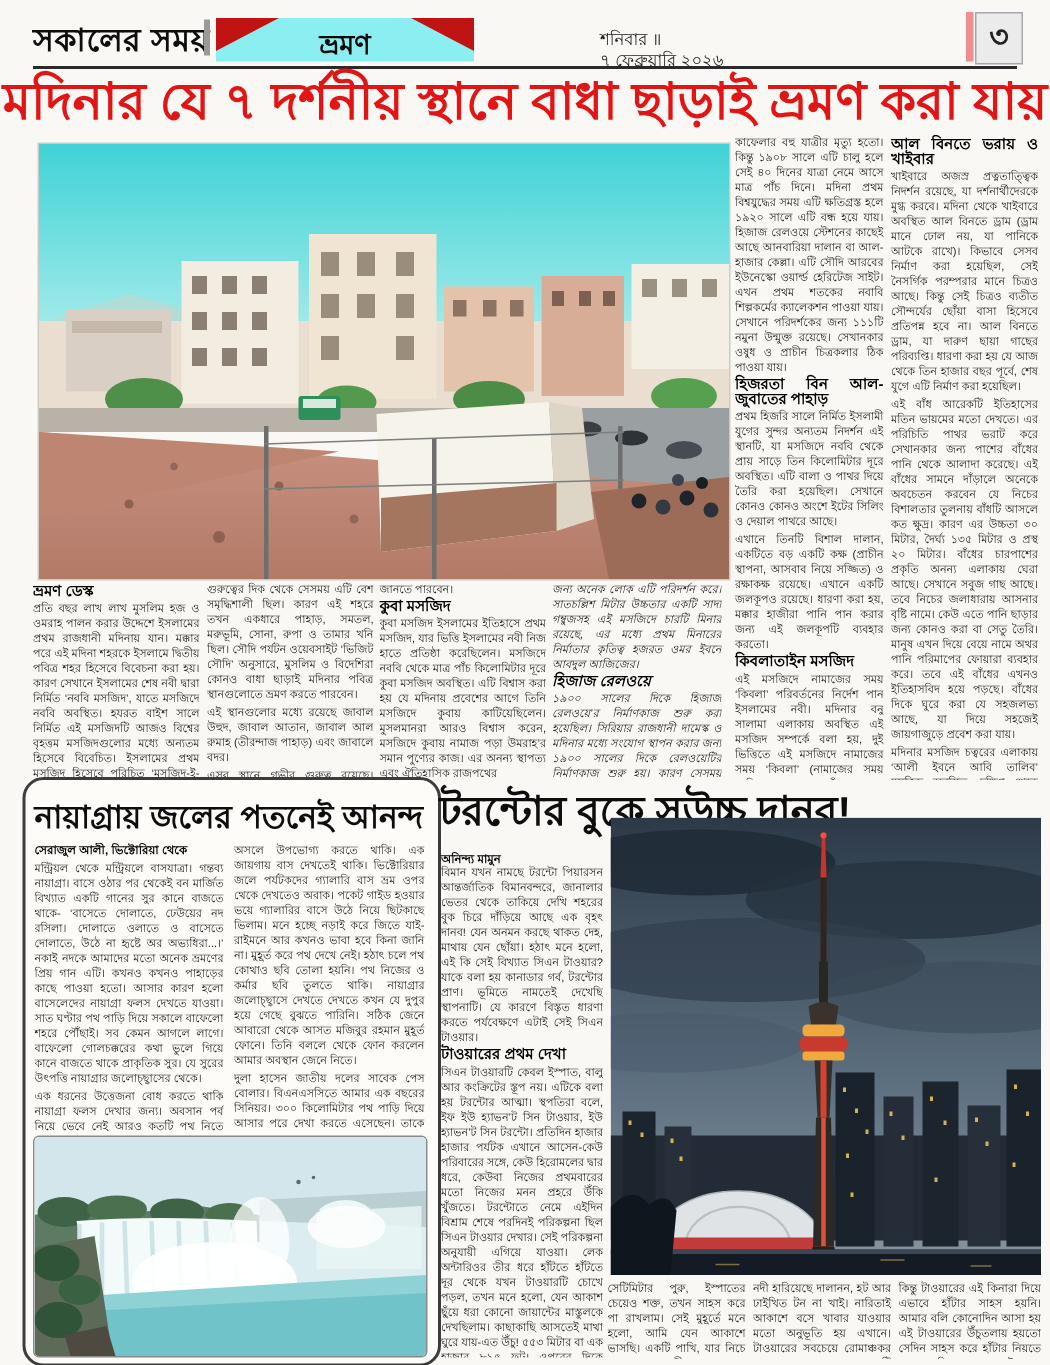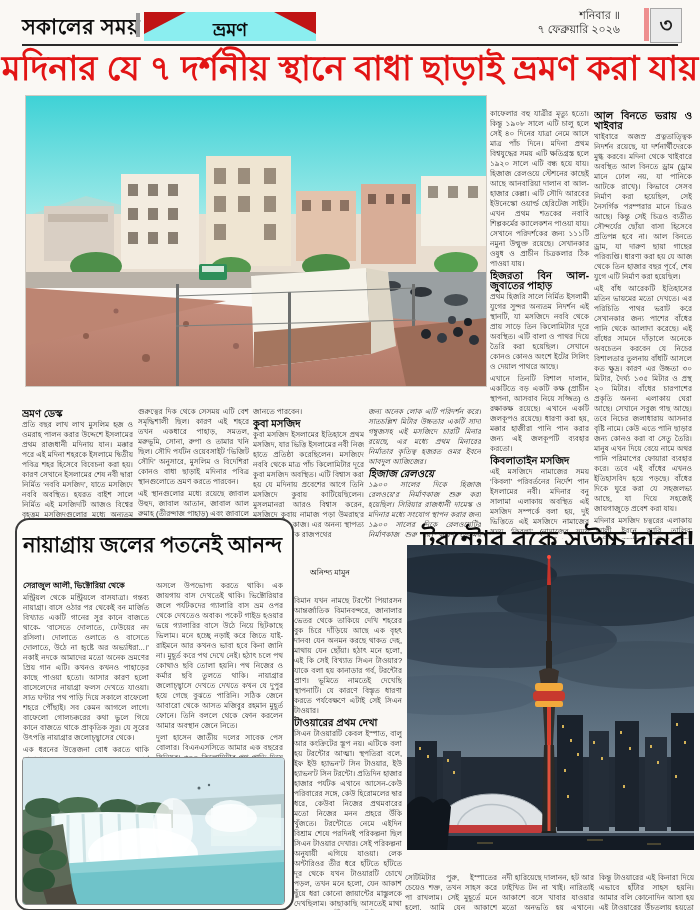--- a/index.html
+++ b/index.html
@@ -5,56 +5,56 @@
   html,body{margin:0;padding:0;background:#d8d5d0;}
   .page{position:relative;width:700px;height:910px;background:#faf8f4;overflow:hidden;
         font-family:"Liberation Sans","DejaVu Sans",sans-serif;color:#1c1c1c;}
   
   .logo{position:absolute;left:22px;top:11px;font-size:21px;font-weight:bold;color:#0d0d0d;letter-spacing:.5px;}
   .logo-pipe{position:absolute;left:136px;top:13px;width:4px;height:24px;background:#9a9a9a;}
   .flag{position:absolute;left:144px;top:12px;width:172px;height:29px;background:#8beef0;}
   .flag .tri-l{position:absolute;left:0;top:0;width:0;height:0;border-top:22px solid #c01414;border-right:42px solid transparent;}
   .flag .tri-r{position:absolute;right:0;top:0;width:0;height:0;border-top:22px solid #c01414;border-left:42px solid transparent;}
   .flag .lbl{position:absolute;left:0;right:0;top:4px;text-align:center;font-size:18px;font-weight:bold;color:#0a0a0a;}
-  .dateblock{position:absolute;left:400px;top:8px;width:220px;text-align:right;font-size:11px;line-height:14px;color:#222;}
+  .dateblock{position:absolute;left:400px;top:20px;width:220px;text-align:left;font-size:11px;line-height:14px;color:#222;}
   .pagenum-bar{position:absolute;left:644px;top:8px;width:5px;height:33px;background:#ee8f8f;}
   .pagenum{position:absolute;left:650px;top:8px;width:30px;height:33px;background:#ebebeb;border:1px solid #a8a8a8;
            text-align:center;font-size:20px;font-weight:bold;line-height:33px;color:#222;}
   .header-rule{position:absolute;left:22px;top:44px;width:656px;height:2px;background:#2a2a2a;}
   
   .lead-headline{position:absolute;left:0;top:48px;width:700px;text-align:center;
                  font-size:34px;font-weight:800;color:#e21414;line-height:40px;}
   
   .photo{position:absolute;overflow:hidden;}
   .photo svg{display:block;}
   .lead-photo{left:25px;top:95px;width:460px;height:290px;border:1px solid #cfcac2;}
   .niagara-photo{left:22px;top:757px;width:261px;height:146px;border:1px solid #8a8a8a;border-radius:4px;}
   .cn-photo{left:407px;top:545px;width:287px;height:305px;}
   
-  .col{position:absolute;overflow:hidden;font-size:7.4px;line-height:10px;text-align:justify;color:#222;margin-top:19px;}
+  .col{position:absolute;overflow:hidden;font-size:7.4px;line-height:10px;text-align:justify;color:#222;}
   .col p{margin:0 0 2px 0;}
   .col h4{margin:2px 0 1px 0;font-size:10px;line-height:10px;color:#000;}
   .side-a{left:490px;top:90px;width:99px;height:430px;}
   .side-b{left:594px;top:90px;width:98px;height:430px;}
   .below-1{left:22px;top:388px;width:111px;height:130px;}
   .below-2{left:138px;top:388px;width:111px;height:130px;}
   .below-3{left:253px;top:388px;width:111px;height:130px;}
   .below-4{left:368px;top:388px;width:113px;height:130px;font-style:italic;}
   
   .niagara-box{position:absolute;left:15px;top:518px;width:275px;height:389px;
                border:2px solid #3c3c3c;border-radius:14px;background:#fdfcf9;}
   .niagara-headline{position:absolute;left:0;top:529px;width:100%;text-align:center;
                     font-size:21px;font-weight:800;color:#0d0d0d;}
   .niagara-col1{left:23px;top:562px;width:126px;height:192px;}
   .niagara-col2{left:156px;top:562px;width:127px;height:192px;}
   .byline{font-weight:bold;font-size:7.8px;color:#000;margin:0 0 1px 0;}
   
-  .toronto-headline{position:absolute;left:293px;top:520px;width:402px;text-align:right;
+  .toronto-headline{position:absolute;left:293px;top:520px;width:402px;text-align:left;
                     font-size:27px;font-weight:800;color:#0d0d0d;}
-  .toronto-byline{position:absolute;left:294px;top:566px;width:108px;font-size:7.8px;font-weight:normal;color:#000;padding-left:16px;}
+  .toronto-byline{position:absolute;left:294px;top:566px;width:108px;font-size:7.8px;font-weight:bold;color:#000;}
   .toronto-left{left:294px;top:577px;width:108px;height:328px;}
   .toronto-b1{left:405px;top:854px;width:92px;height:52px;}
   .toronto-b2{left:502px;top:854px;width:92px;height:52px;}
   .toronto-b3{left:599px;top:854px;width:95px;height:52px;}
 </style>
 </head>
 <body>
 
 <div class="page">
 

